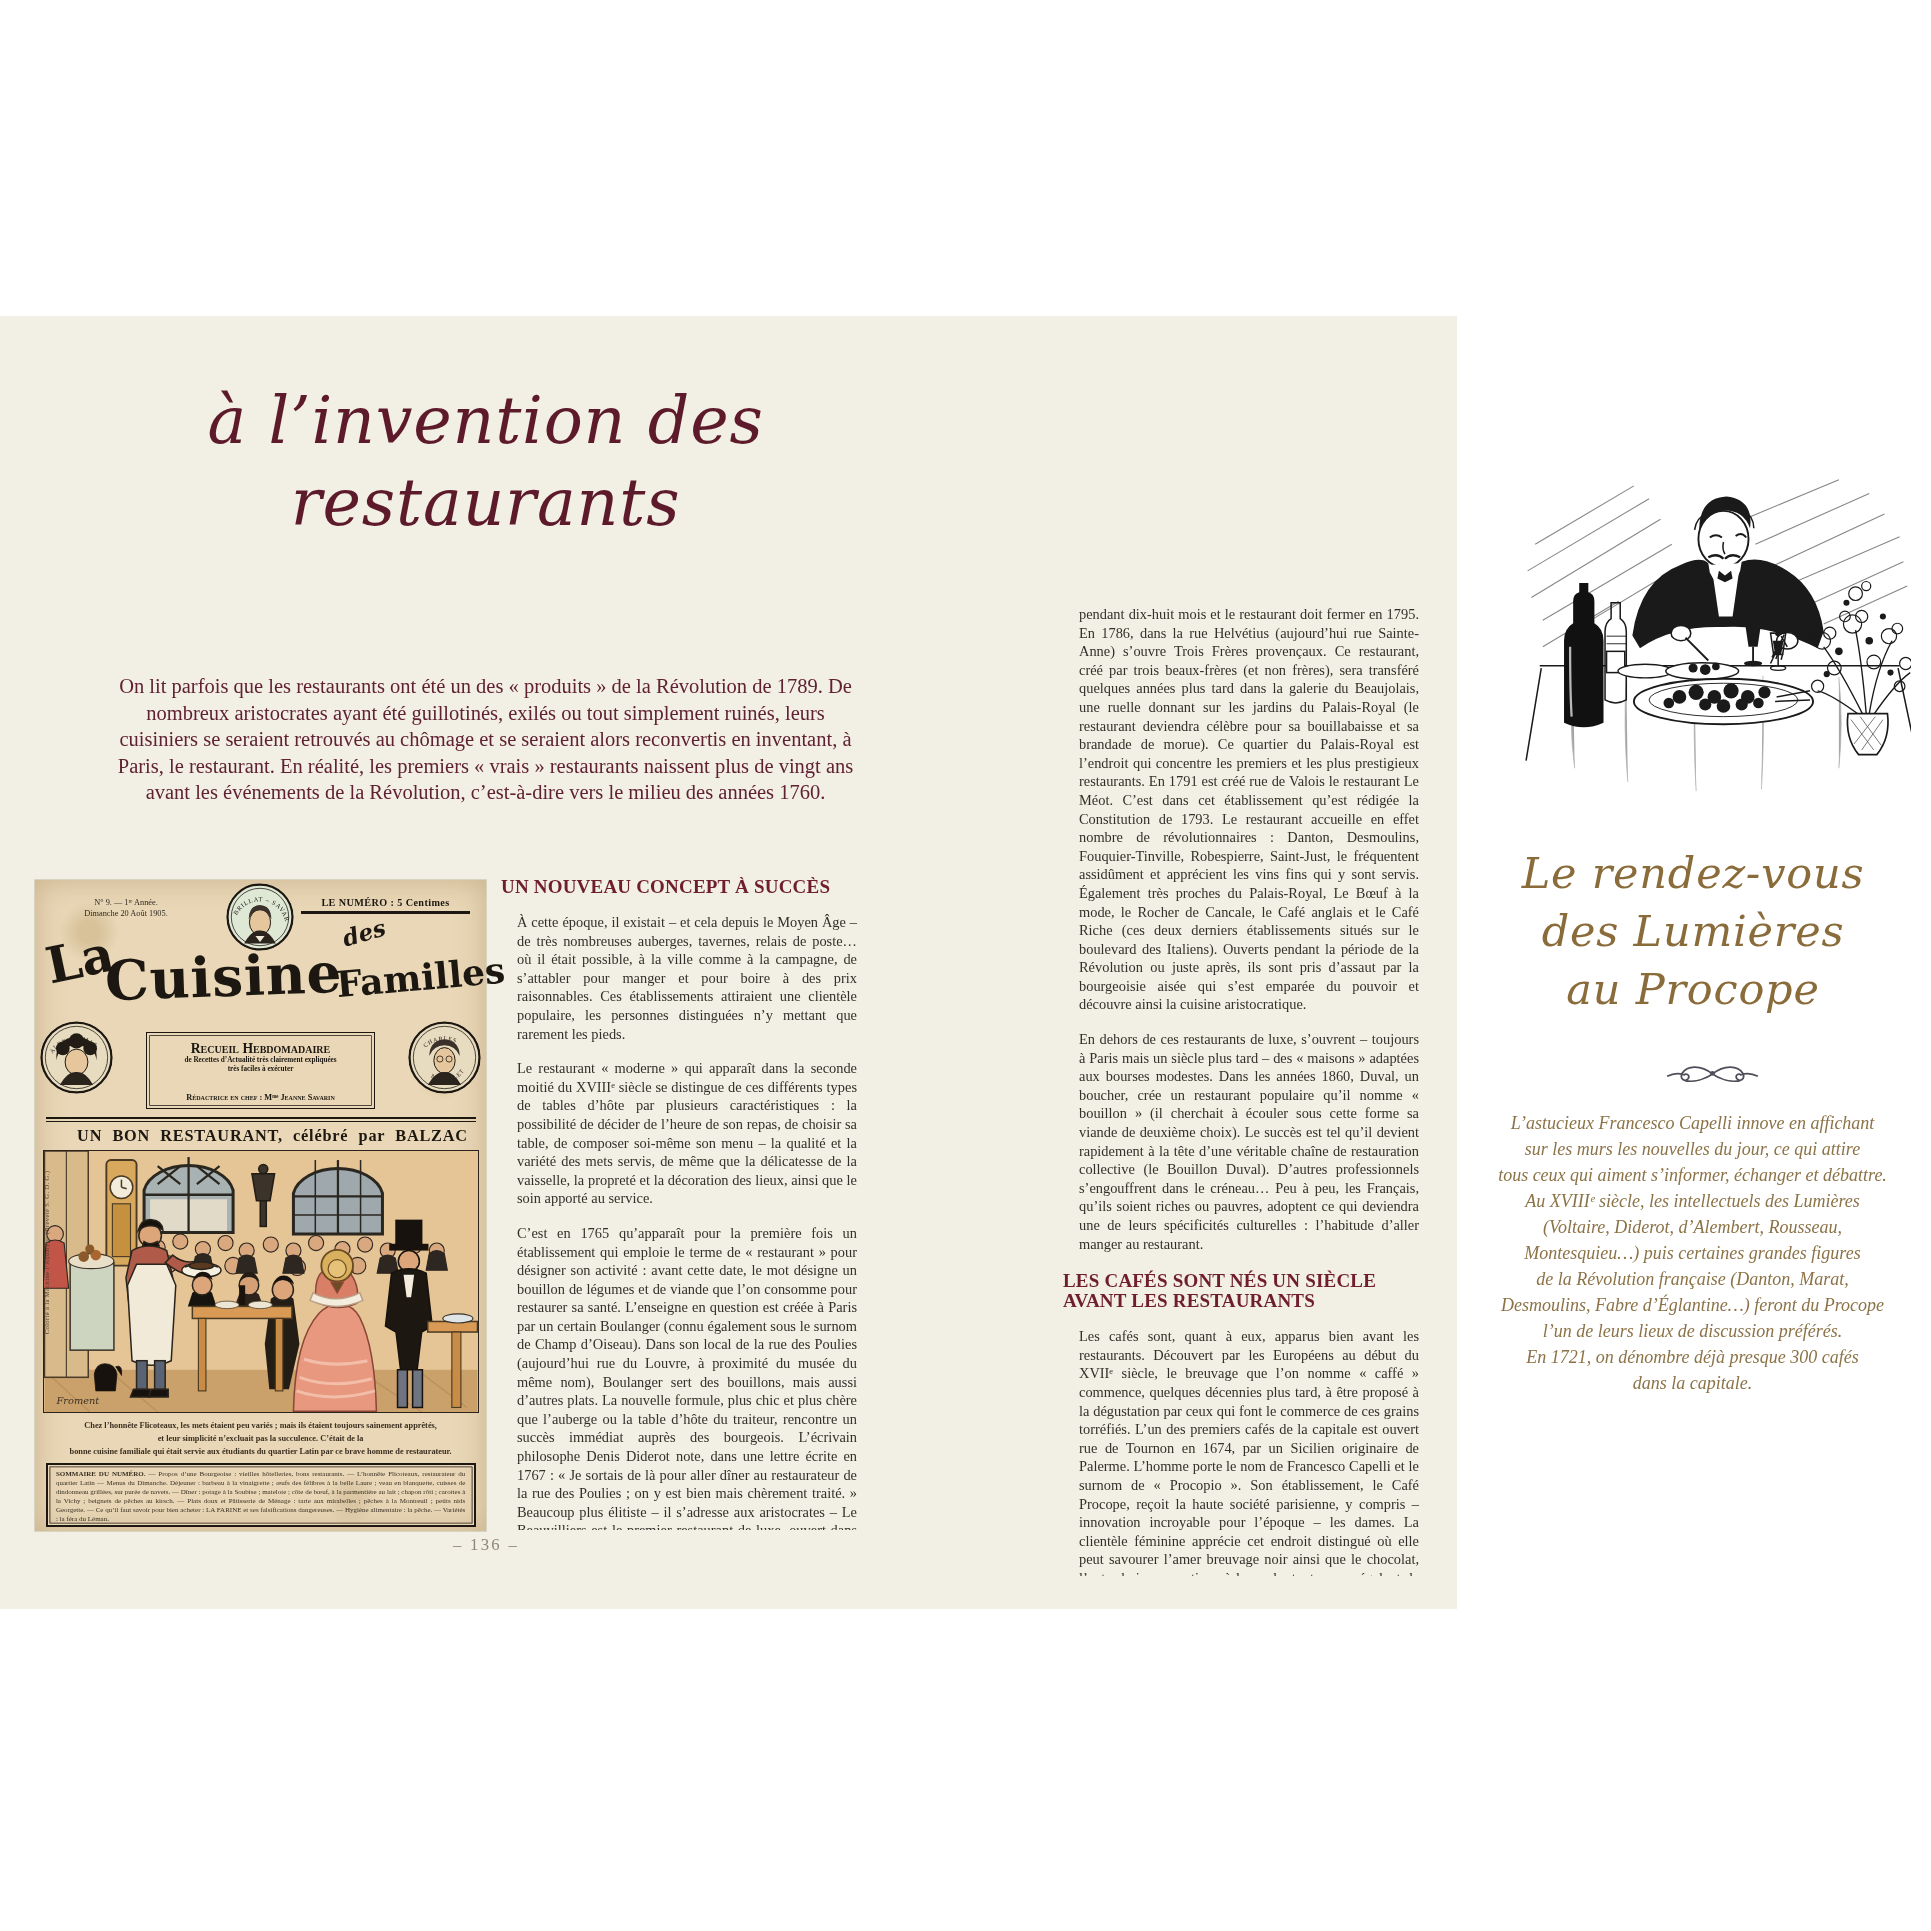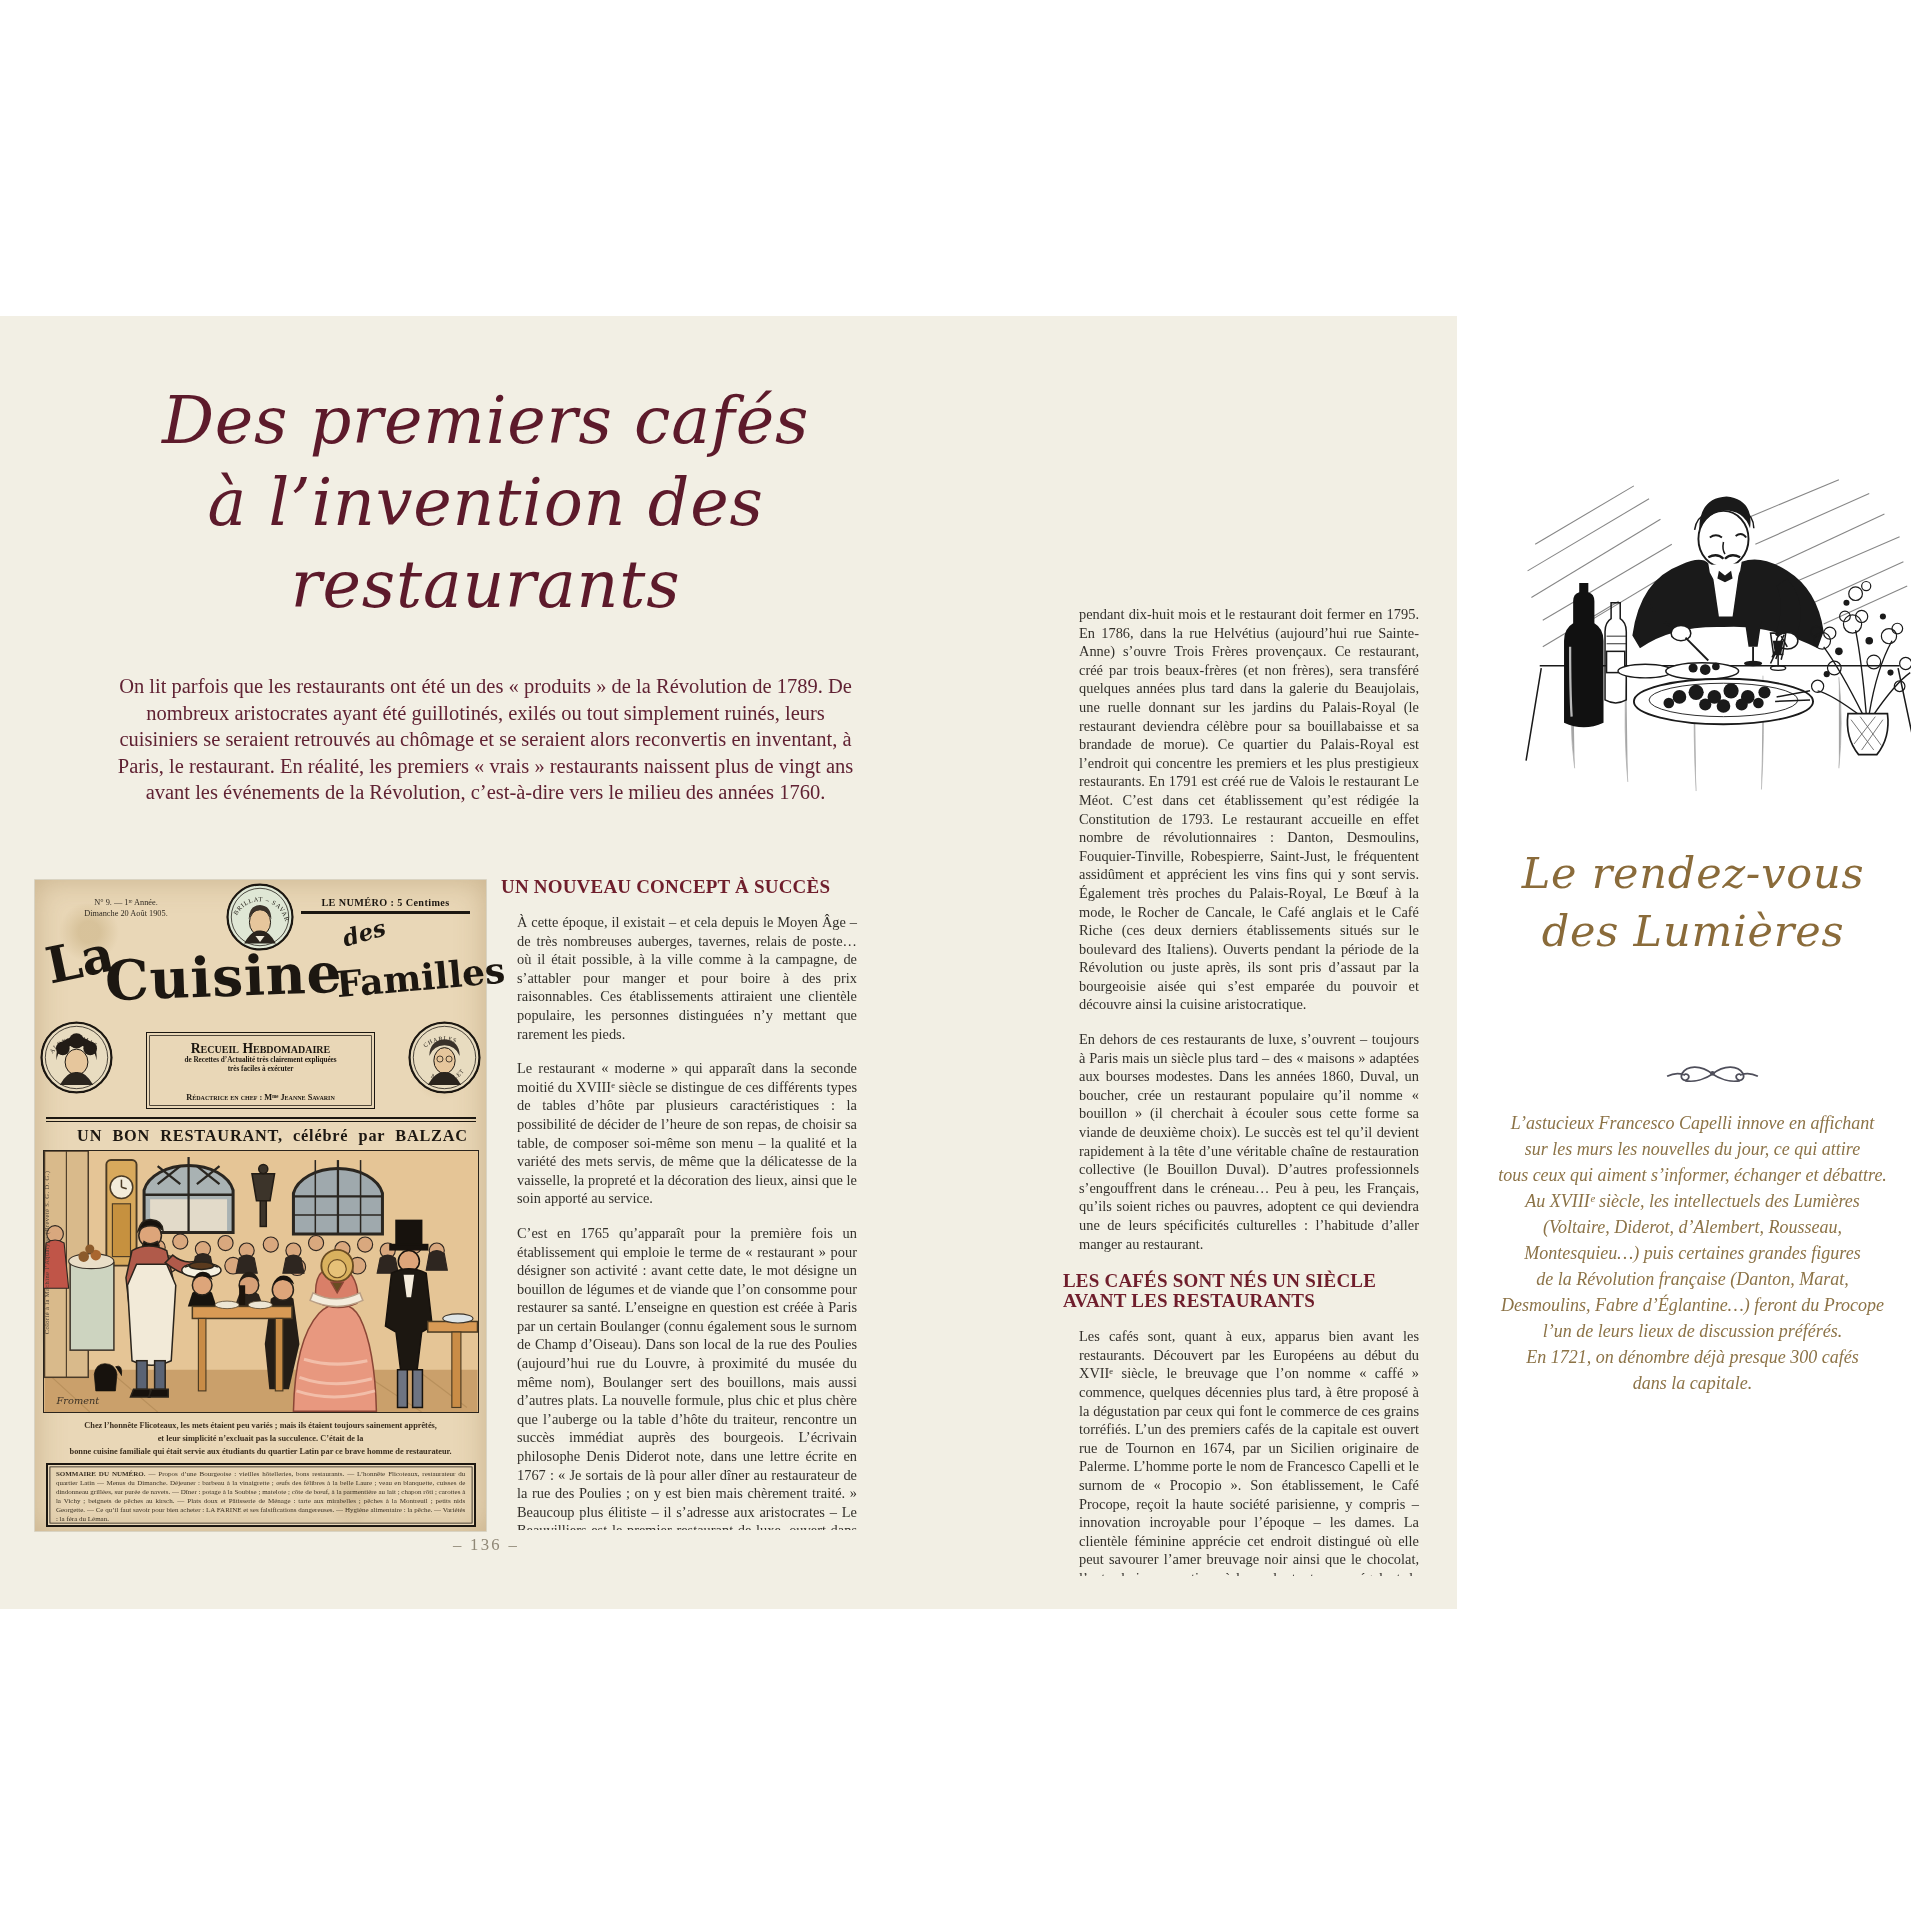--- a/index.html
+++ b/index.html
@@ -77,21 +77,20 @@
   #sb-ornament{left:1652px;top:1061px;width:121px;height:26px;}
   #sb-text{left:1461px;top:1110px;width:463px;text-align:center;font-style:italic;
     font-size:18px;line-height:26px;color:var(--gold2);}
 </style>
 </head>
 <body>
 
 <div id="sheet" class="abs"></div>
 
 <div id="chapter-title" class="abs">
-  <div>Des premiers cafés</div>
   <div>à l’invention des</div>
   <div>restaurants</div>
 </div>
 
 <div id="intro" class="abs">On lit parfois que les restaurants ont été un des « produits » de la Révolution de 1789. De nombreux aristocrates ayant été guillotinés, exilés ou tout simplement ruinés, leurs cuisiniers se seraient retrouvés au chômage et se seraient alors reconvertis en inventant, à Paris, le restaurant. En réalité, les premiers « vrais » restaurants naissent plus de vingt ans avant les événements de la Révolution, c’est-à-dire vers le milieu des années 1760.</div>
 
 <div id="cover" class="abs">
   <div id="cov-issue" class="abs">
     <div>N° 9. — 1ʳᵉ Année.</div>
     <div>Dimanche 20 Août 1905.</div>
@@ -450,20 +449,21 @@
     <line x1="436" y1="326" x2="466" y2="366"></line>
       <line x1="448" y1="322" x2="476" y2="360"></line>
     <line x1="478" y1="326" x2="450" y2="366"></line>
       <line x1="468" y1="322" x2="440" y2="358"></line>
   </g>
 </svg>
 
 <div id="sb-title" class="abs">
   <div>Le rendez-vous</div>
   <div>des Lumières</div>
+  <div>au Procope</div>
 </div>
 
 <svg id="sb-ornament" class="abs" viewBox="0 0 160 34">
   <g fill="none" stroke="#4e4e5a" stroke-width="2.4">
     <path d="M80,17 C64,4 46,6 40,16 C36,24 44,28 48,23 C51,18 44,15 42,19"></path>
     <path d="M80,17 C96,4 114,6 120,16 C124,24 116,28 112,23 C109,18 116,15 118,19"></path>
     <path d="M80,17 C70,24 56,28 44,26 M80,17 C90,24 104,28 116,26"></path>
     <path d="M20,20 q12,-6 22,-2 M140,20 q-12,-6 -22,-2"></path>
   </g>
   <circle cx="80" cy="16" r="3" fill="#4e4e5a"></circle>

